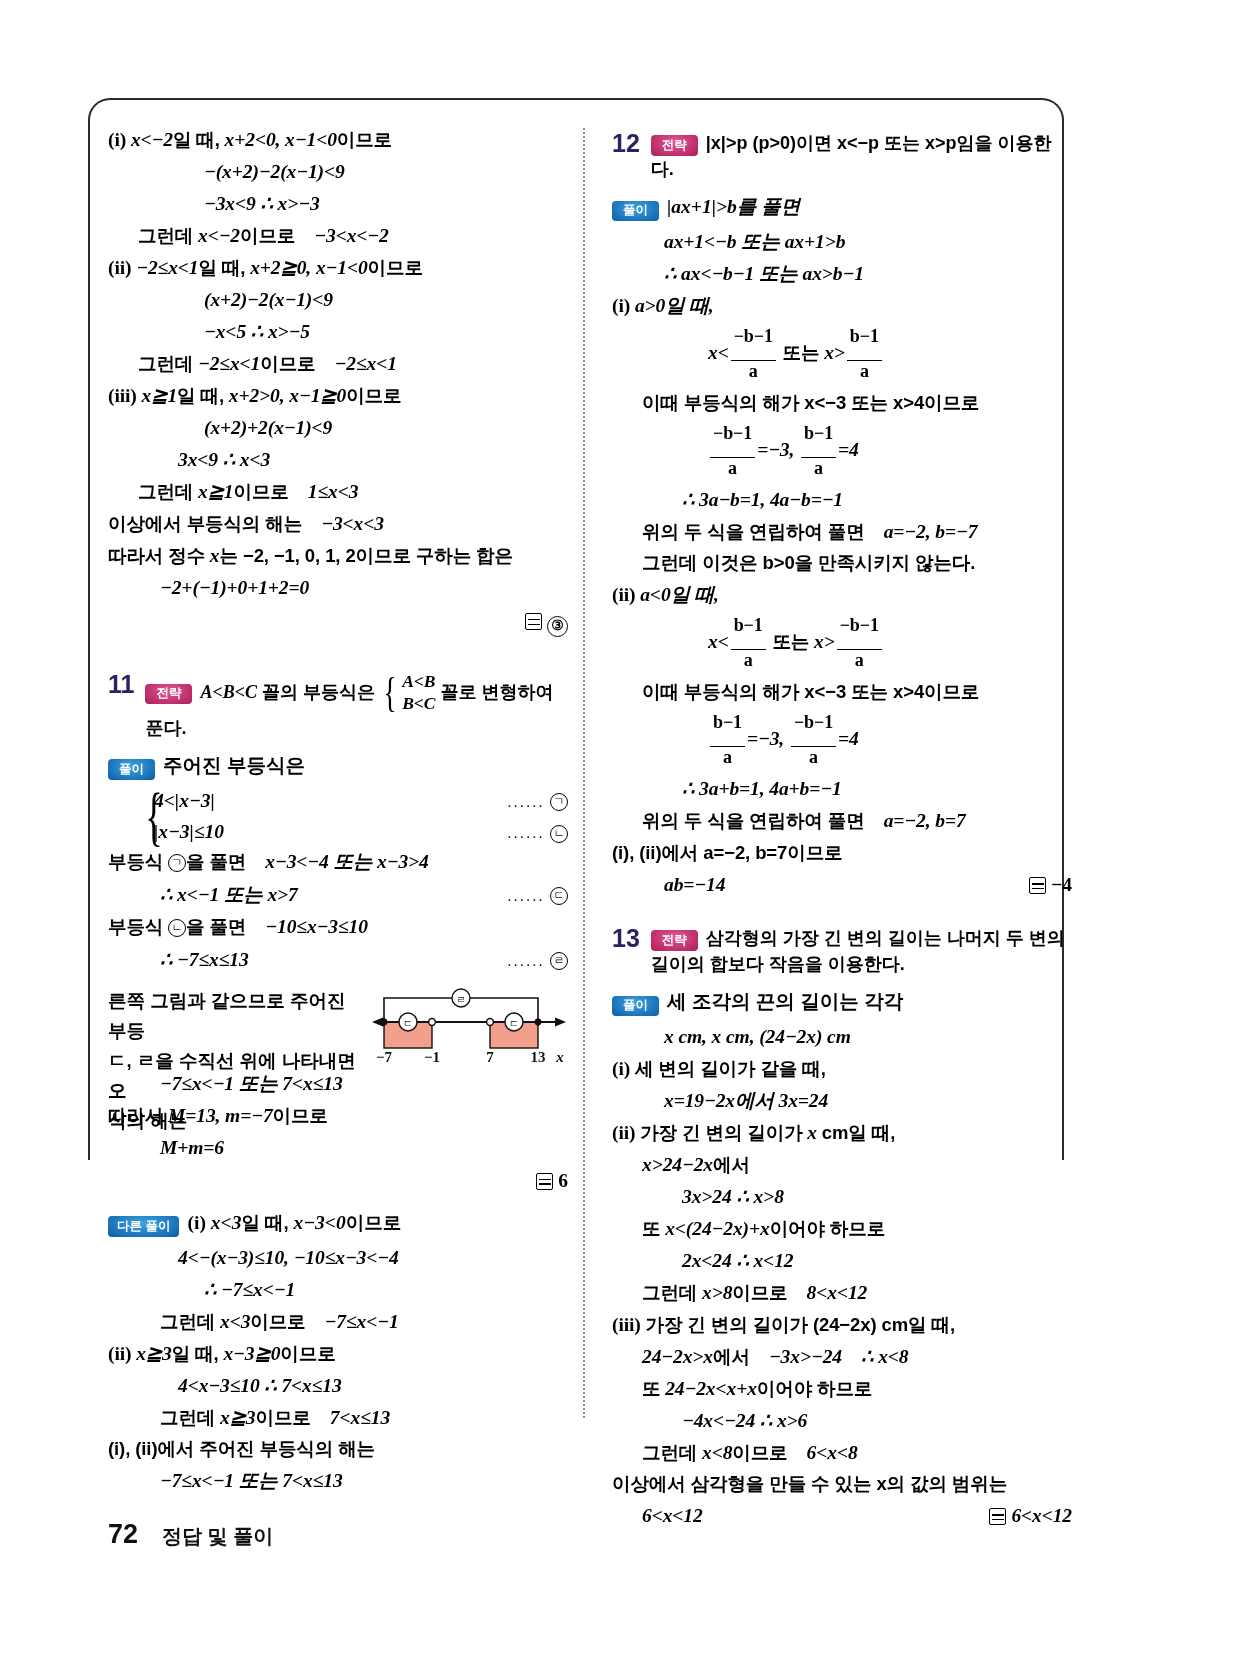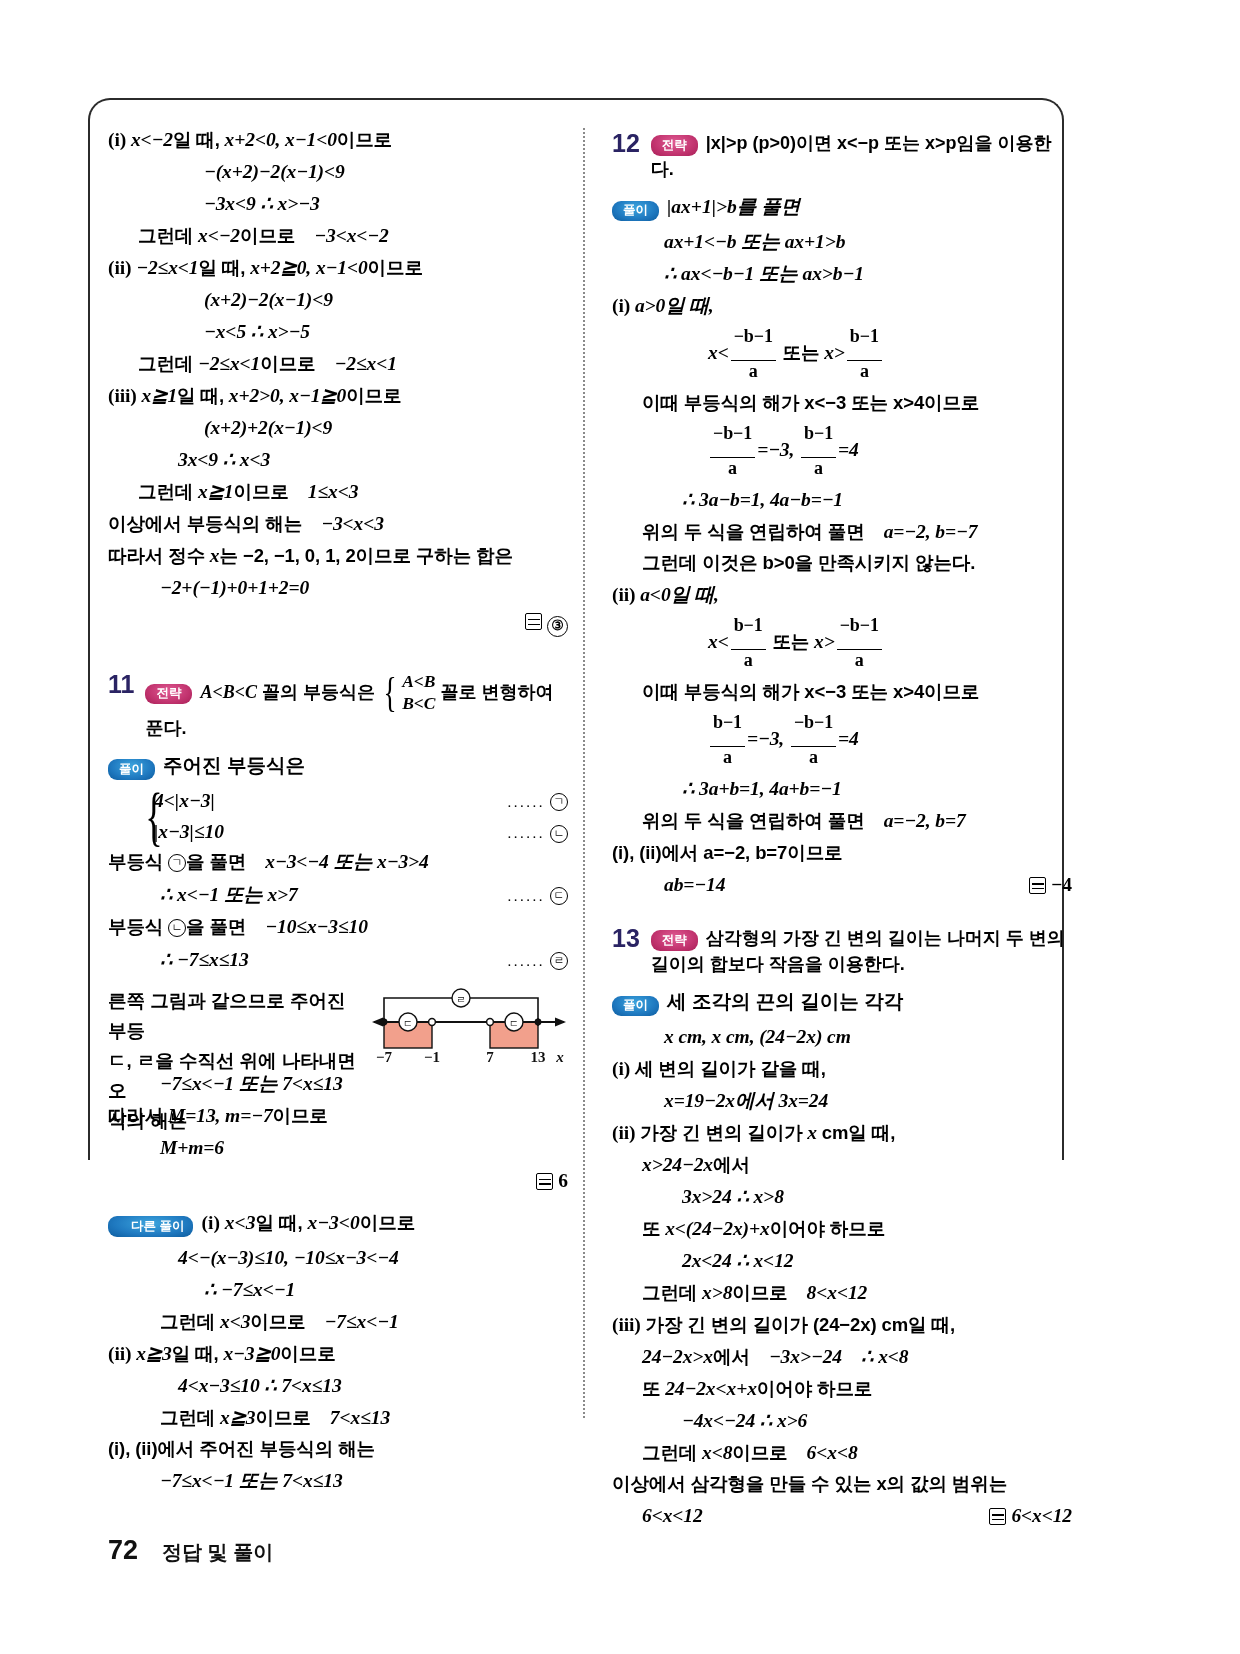--- a/index.html
+++ b/index.html
@@ -107,37 +107,37 @@
     margin-right: 11px;
     padding-top: 1px;
   }
   .badge {
     display: inline-block;
     font-family: "Liberation Sans", "DejaVu Sans", sans-serif;
     font-weight: bold;
     font-size: 12.5px;
     color: #fff;
     padding: 3.5px 11px 4.5px 11px;
-    border-radius: 9px;
+    border-radius: 4px;
     line-height: 1;
     white-space: nowrap;
     vertical-align: middle;
     margin-right: 8px;
     position: relative;
     top: 1px;
   }
   .badge-strategy {
     background: radial-gradient(ellipse at 50% 35%, #e05a93 0%, #c2346f 60%, #a81f57 100%);
   }
   .badge-solution {
     background: radial-gradient(ellipse at 50% 35%, #3ca5de 0%, #1f79c0 60%, #0d5c9e 100%);
   }
   .badge-altsolution {
     background: radial-gradient(ellipse at 50% 35%, #3ca5de 0%, #1f79c0 60%, #0d5c9e 100%);
-    padding-left: 23px;
+    padding-left: 9px;
     padding-right: 9px;
   }
   .prob-text {
     font-family: "Liberation Sans", "DejaVu Sans", sans-serif;
     font-weight: bold;
     font-size: 18px;
     line-height: 1.45;
     flex: 1;
   }
   .sol-line {
@@ -310,21 +310,21 @@
     font-family: "Liberation Sans", "DejaVu Sans", sans-serif;
     font-weight: bold;
     font-size: 18.5px;
     line-height: 1.62;
   }
 
   
   .footer {
     position: absolute;
     left: 108px;
-    bottom: 88px;
+    bottom: 104px;
     display: flex;
     align-items: baseline;
   }
   .footer-page {
     font-family: "Liberation Sans", "DejaVu Sans", sans-serif;
     font-weight: bold;
     font-size: 27px;
     color: #111;
     margin-right: 24px;
   }

